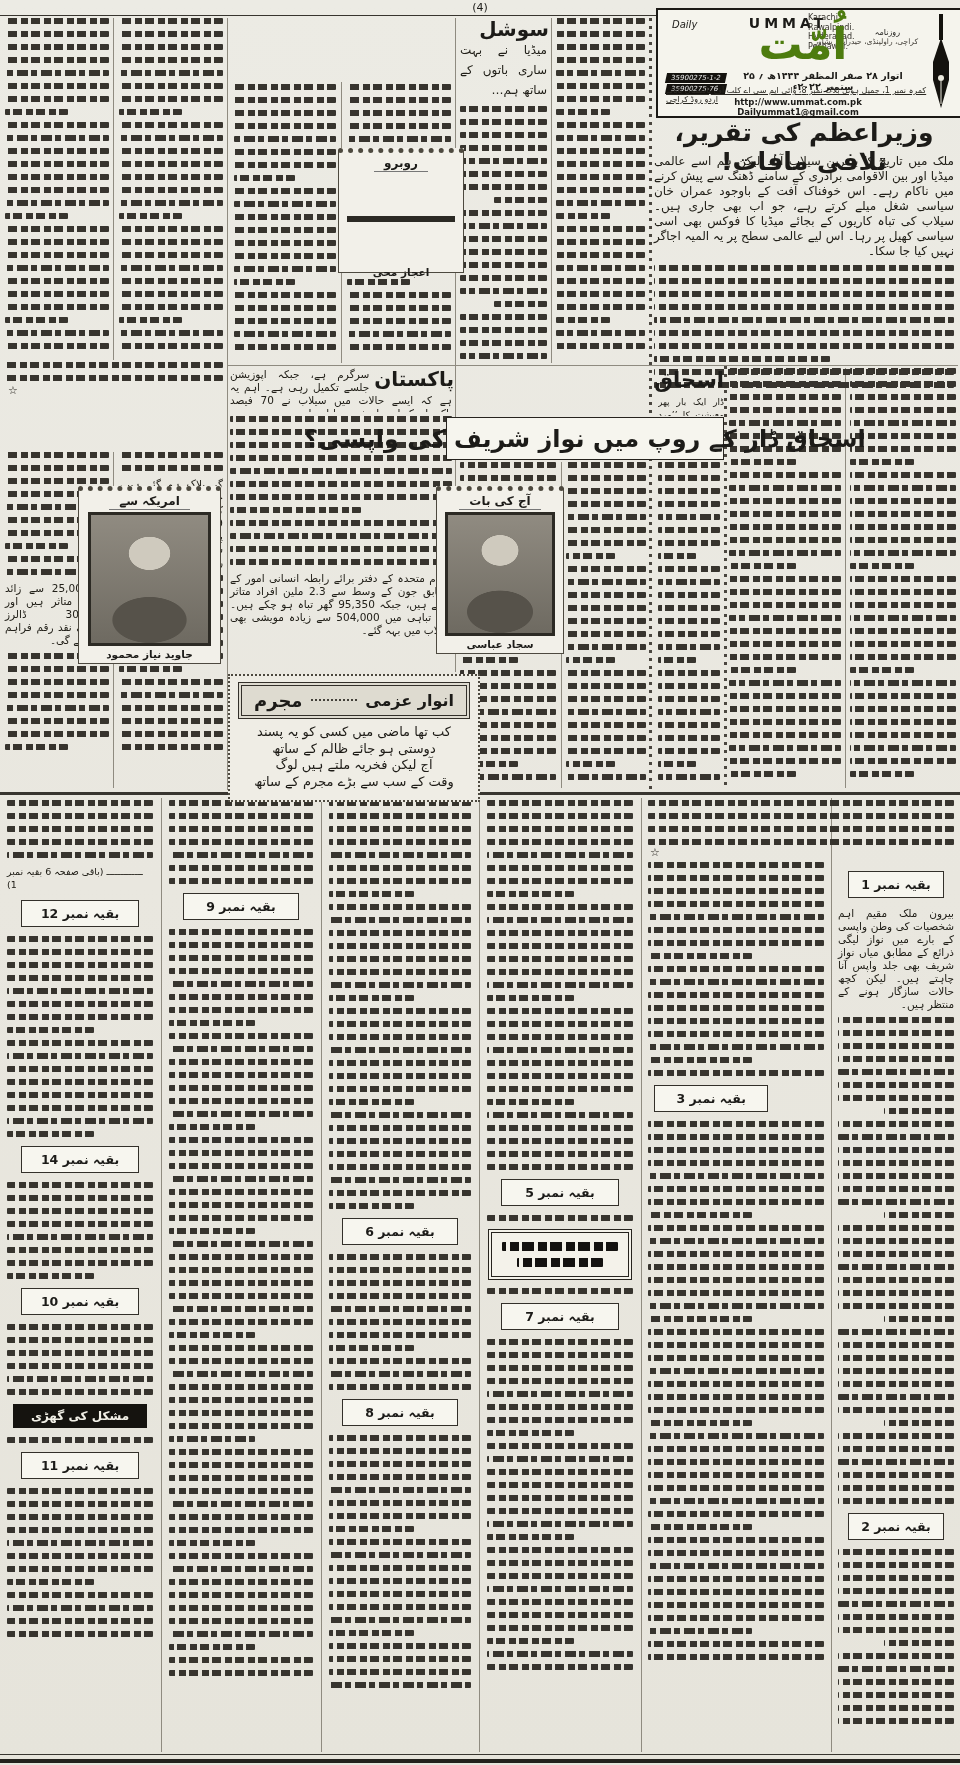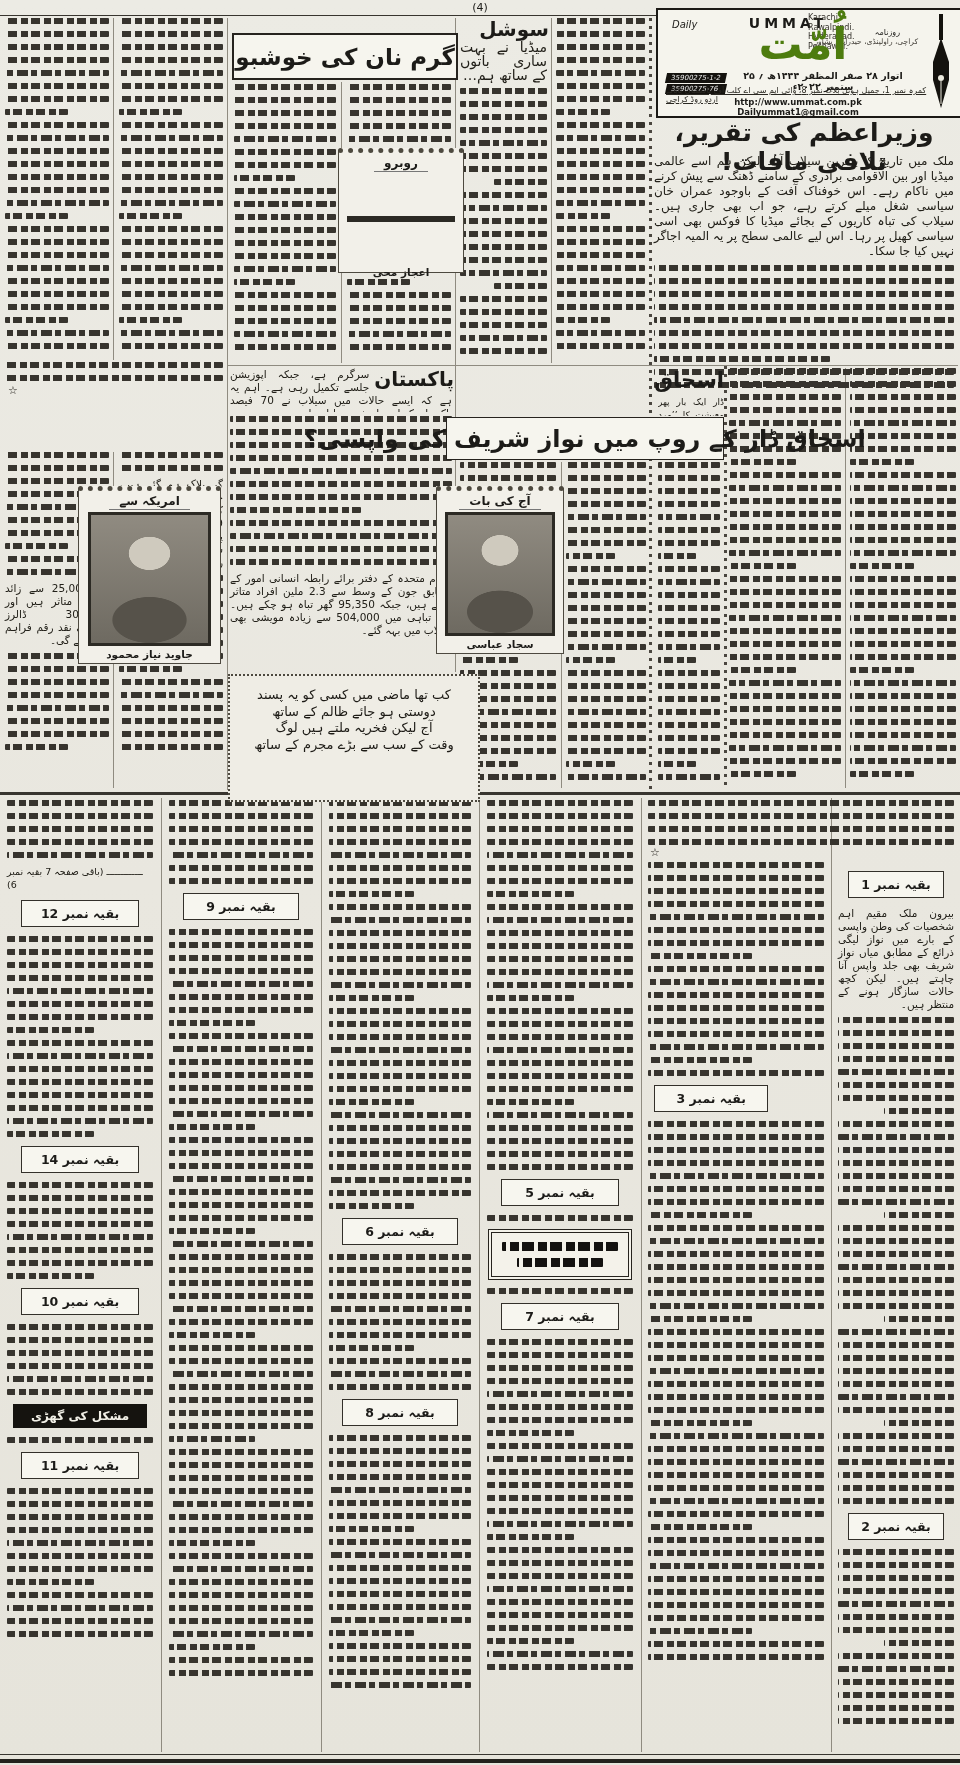--- a/index.html
+++ b/index.html
@@ -293,23 +293,20 @@
         <div class="tl"></div>
         <div class="tl"></div>
       </div>
   </div>
   <div class="pbox" style="left:78px;top:486px;width:133px;height:166px;">
     <div class="pbox-label">امریکہ سے</div>
     <div class="photo"></div>
     <div class="pbox-cap">جاوید نیاز محمود</div>
   </div>
 
-  <div class="headbox" style="left:232px;top:33px;width:222px;height:43px;">
-    <span class="h" style="font-size:23px;">گرم نان کی خوشبو</span>
-  </div>
   <div class="bcol" style="left:232px;top:84px;width:106px;height:279px;">
       <div class="tl"></div>
       <div class="tl"></div>
       <div class="tl"></div>
       <div class="tl"></div>
       <div class="tl"></div>
       <div class="tl"></div>
       <div class="tl"></div>
       <div class="tl"></div>
       <div class="tl"></div>
@@ -350,21 +347,21 @@
       <div class="tl"></div>
     </div>
   <div class="pbox" style="left:338px;top:148px;width:116px;height:113px;gap:42px;">
     <div class="pbox-label">روبرو</div>
     <div class="photo"></div>
     <div class="pbox-cap">اعجاز محی</div>
   </div>
 
   <div class="bcol ur" style="left:458px;top:18px;width:91px;height:345px;">
     <span class="dropw">سوشل</span>
-    <div class="para" style="font-size:14px;line-height:14px;">میڈیا نے بہت ساری باتوں کے ساتھ ہم…</div>
+    <div class="para" style="font-size:12px;line-height:20px;">میڈیا نے بہت ساری باتوں کے ساتھ ہم…</div>
     <div>
         <div class="tl"></div>
         <div class="tl"></div>
         <div class="tl"></div>
         <div class="tl"></div>
         <div class="tl"></div>
         <div class="tl"></div>
         <div class="tl"></div>
         <div class="tl"></div>
         <div class="tl"></div>
@@ -519,20 +516,25 @@
       <div class="tl"></div>
       <div class="tl"></div>
     </div>
   <div class="pbox" style="left:436px;top:486px;width:118px;height:156px;">
     <div class="pbox-label">آج کی بات</div>
     <div class="photo"></div>
     <div class="pbox-cap">سجاد عباسی</div>
   </div>
 
   <div class="poembox" style="left:228px;top:674px;width:232px;height:112px;">
+    <div class="poemhead">
+      <span class="t">مجرم</span>
+      <span class="dots"></span>
+      <span class="t" style="font-size:16px;">انوار عزمی</span>
+    </div>
     <div style="padding-top:5px;">
       <div class="poem-line">کب تھا ماضی میں کسی کو یہ پسند</div>
       <div class="poem-line">دوستی ہو جائے ظالم کے ساتھ</div>
       <div class="poem-line">آج لیکن فخریہ ملتے ہیں لوگ</div>
       <div class="poem-line">وقت کے سب سے بڑے مجرم کے ساتھ</div>
     </div>
   </div>
 
   <div class="hr" style="top:792px;left:0;width:960px;height:3px;"></div>
 
@@ -903,21 +905,21 @@
   </div>
 
   <div class="bcol" style="left:5px;top:800px;width:150px;height:952px;">
     <div>
         <div class="tl"></div>
         <div class="tl"></div>
         <div class="tl"></div>
         <div class="tl"></div>
         <div class="tl"></div>
       </div>
-    <div class="para" style="font-size:9.5px;text-align:left;">ـــــــــــــ (باقی صفحہ 7 بقیہ نمبر 6)</div>
+    <div class="para" style="font-size:9.5px;text-align:left;">ـــــــــــــ (باقی صفحہ 6 بقیہ نمبر 1)</div>
     <div class="baqia">بقیہ نمبر 12</div>
     <div>
         <div class="tl"></div>
         <div class="tl"></div>
         <div class="tl"></div>
         <div class="tl"></div>
         <div class="tl"></div>
         <div class="tl"></div>
         <div class="tl"></div>
         <div class="tl"></div>

